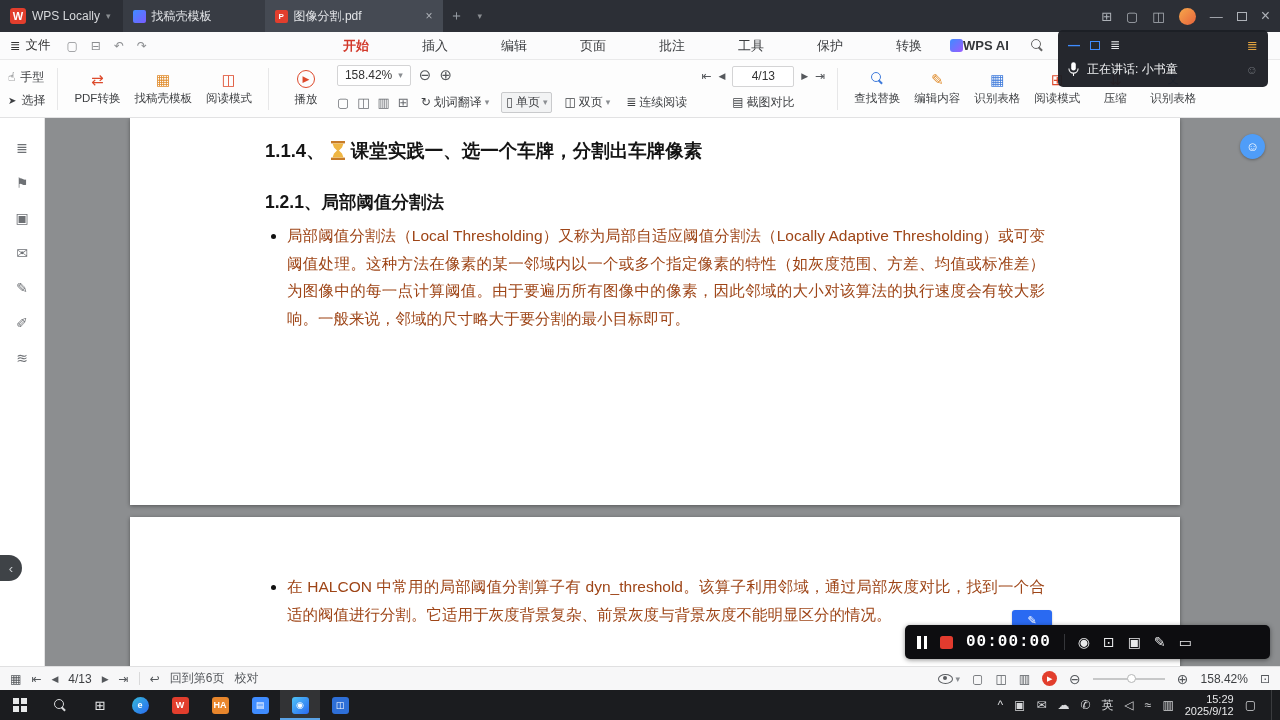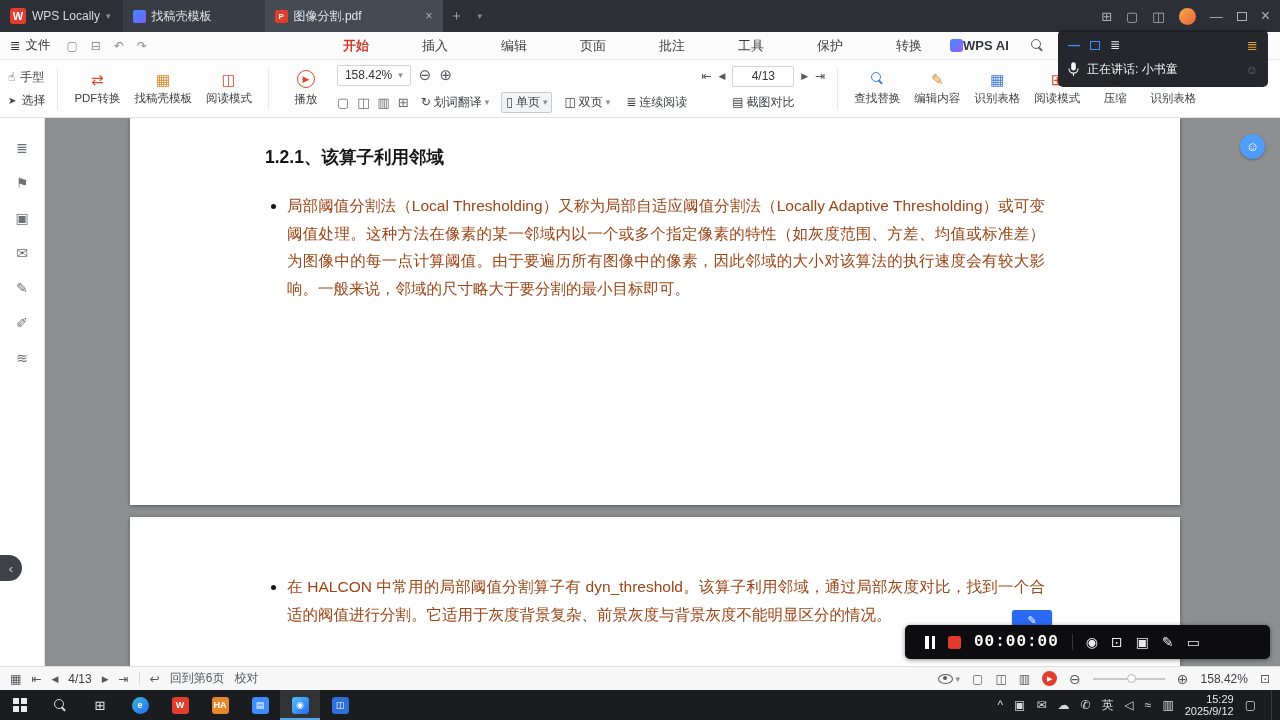--- a/index.html
+++ b/index.html
@@ -71,21 +71,21 @@
   .content { position:absolute; top:118px; left:0; right:0; bottom:54px; display:flex; }
   .doc-sidebar { width:45px; background:#ffffff; border-right:1px solid #e3e3e4; display:flex; flex-direction:column; align-items:center; padding-top:22px; gap:19px; color:#6e7175; font-size:14px; }
   .doc-sidebar span { cursor:pointer; }
   .canvas { flex:1; position:relative; background:#8c8e90; overflow:hidden; }
   .page { position:absolute; left:85px; width:1050px; background:#fff; box-shadow:0 1px 4px rgba(0,0,0,.4); padding:0 135px; }
   .p1 { top:0; height:387px; }
   .p2 { top:399px; height:300px; }
   .page h1 { font-size:18.5px; color:#151515; margin-top:20px; display:flex; align-items:center; gap:2px; }
   .page h2 { font-size:23px; color:#111; margin-top:27px; }
   .page h3 { font-size:17.5px; color:#151515; margin-top:27px; }
-  .page ul { margin-top:23px; padding-left:22px; }
+  .page ul { margin-top:8px; padding-left:22px; }
   .page li { line-height:27.5px; font-size:15.5px; color:#111; }
   .page li span { color:#9e4517; text-align:justify; }
   .page li { text-align:justify; }
   .p2 ul { margin-top:0; padding-top:56px; }
   .assist { position:absolute; right:15px; top:16px; width:25px; height:25px; border-radius:50%; background:#4f9df8; color:#fff; display:flex; align-items:center; justify-content:center; font-size:13px; box-shadow:0 1px 3px rgba(0,0,0,.3); cursor:pointer; }
   .collapse-handle { position:absolute; left:0; top:437px; width:22px; height:26px; background:#3f4347; border-radius:0 13px 13px 0; color:#cdd0d3; display:flex; align-items:center; justify-content:center; font-size:13px; cursor:pointer; z-index:6; }
 
   
   .statusbar { position:absolute; left:0; right:0; bottom:30px; height:24px; background:#f7f7f8; border-top:1px solid #e0e0e1; display:flex; align-items:center; padding:0 10px; gap:10px; color:#55585c; font-size:12px; z-index:5; }
   .statusbar .sp { color:#3d3f42; }
@@ -110,21 +110,21 @@
   
   .speak-overlay { position:absolute; top:30px; right:12px; width:210px; height:57px; background:rgba(28,30,36,.96); border-radius:5px; z-index:50; padding:6px 10px 0; }
   .so-row1 { display:flex; align-items:center; gap:10px; height:18px; }
   .s-min { color:#3f8cff; font-weight:bold; }
   .s-box { width:10px; height:9px; border:1.5px solid #3f8cff; display:inline-block; }
   .so-row1 .wht { color:#e6e8ea; font-size:12px; }
   .so-row1 .org { margin-left:auto; color:#e0a23f; font-size:13px; }
   .so-row2 { display:flex; align-items:center; gap:8px; margin-top:7px; color:#f2f3f5; font-size:12px; }
   .so-row2 .dim { margin-left:auto; color:#6d7076; font-size:12px; }
 
-  .rec-bar { position:absolute; top:625px; right:10px; width:365px; height:34px; background:#0d0d10; border-radius:5px; display:flex; align-items:center; padding:0 20px; gap:13px; z-index:50; box-shadow:0 1px 5px rgba(0,0,0,.45); }
+  .rec-bar { position:absolute; top:625px; right:10px; width:365px; height:34px; background:#0d0d10; border-radius:5px; display:flex; align-items:center; padding:0 12px; gap:13px; z-index:50; box-shadow:0 1px 5px rgba(0,0,0,.45); }
   .pause { display:flex; gap:3px; cursor:pointer; }
   .pause i { width:3.5px; height:13px; background:#fff; display:block; }
   .stopbtn { width:13px; height:13px; background:#e23b2e; border-radius:2.5px; cursor:pointer; }
   .timer { font-family:"Liberation Mono","DejaVu Sans Mono",monospace; font-size:16px; color:#fff; font-weight:bold; letter-spacing:1px; }
   .rdiv { width:1px; height:16px; background:#35363a; }
   .rec-bar .ri { color:#e8e9ea; font-size:14px; cursor:pointer; }
 
   .sel-chip { position:absolute; top:610px; left:1012px; width:40px; height:21px; background:#2a6af2; border-radius:3px; z-index:49; display:flex; align-items:center; justify-content:center; color:#fff; font-size:11px; box-shadow:0 1px 2px rgba(0,0,0,.3); cursor:pointer; }
 </style>
 </head>
@@ -309,21 +309,30 @@
       <span>⚑</span>
       <span>▣</span>
       <span>✉</span>
       <span>✎</span>
       <span>✐</span>
       <span>≋</span>
     </div>
 
     <div class="canvas">
       <div class="page p1">
-        <h3>1.2.1、该算子利用邻域</h3>
+        <h1>
+          <span>1.1.4、</span>
+          <svg width="16" height="19" viewBox="0 0 16 19" style="margin:0 3px;">
+            <rect x="1" y="0" width="14" height="2.4" fill="#c77b28"></rect>
+            <rect x="1" y="16.6" width="14" height="2.4" fill="#c77b28"></rect>
+            <path d="M2.5 2.5h11l-1.5 4-3 3 3 3 1.5 4h-11l1.5-4 3-3-3-3z" fill="#efb644"></path>
+          </svg>
+          <span>课堂实践一、选一个车牌，分割出车牌像素</span>
+        </h1>
+        <h3>1.2.1、局部阈值分割法</h3>
         <ul>
           <li><span>局部阈值分割法（Local Thresholding）又称为局部自适应阈值分割法（Locally Adaptive Thresholding）或可变阈值处理。这种方法在像素的某一邻域内以一个或多个指定像素的特性（如灰度范围、方差、均值或标准差）为图像中的每一点计算阈值。由于要遍历所有图像中的像素，因此邻域的大小对该算法的执行速度会有较大影响。一般来说，邻域的尺寸略大于要分割的最小目标即可。</span></li>
         </ul>
       </div>
 
       <div class="page p2">
         <ul>
           <li><span>在 HALCON 中常用的局部阈值分割算子有 dyn_threshold。该算子利用邻域，通过局部灰度对比，找到一个合适的阀值进行分割。它适用于灰度背景复杂、前景灰度与背景灰度不能明显区分的情况。</span></li>
         </ul>
       </div>

